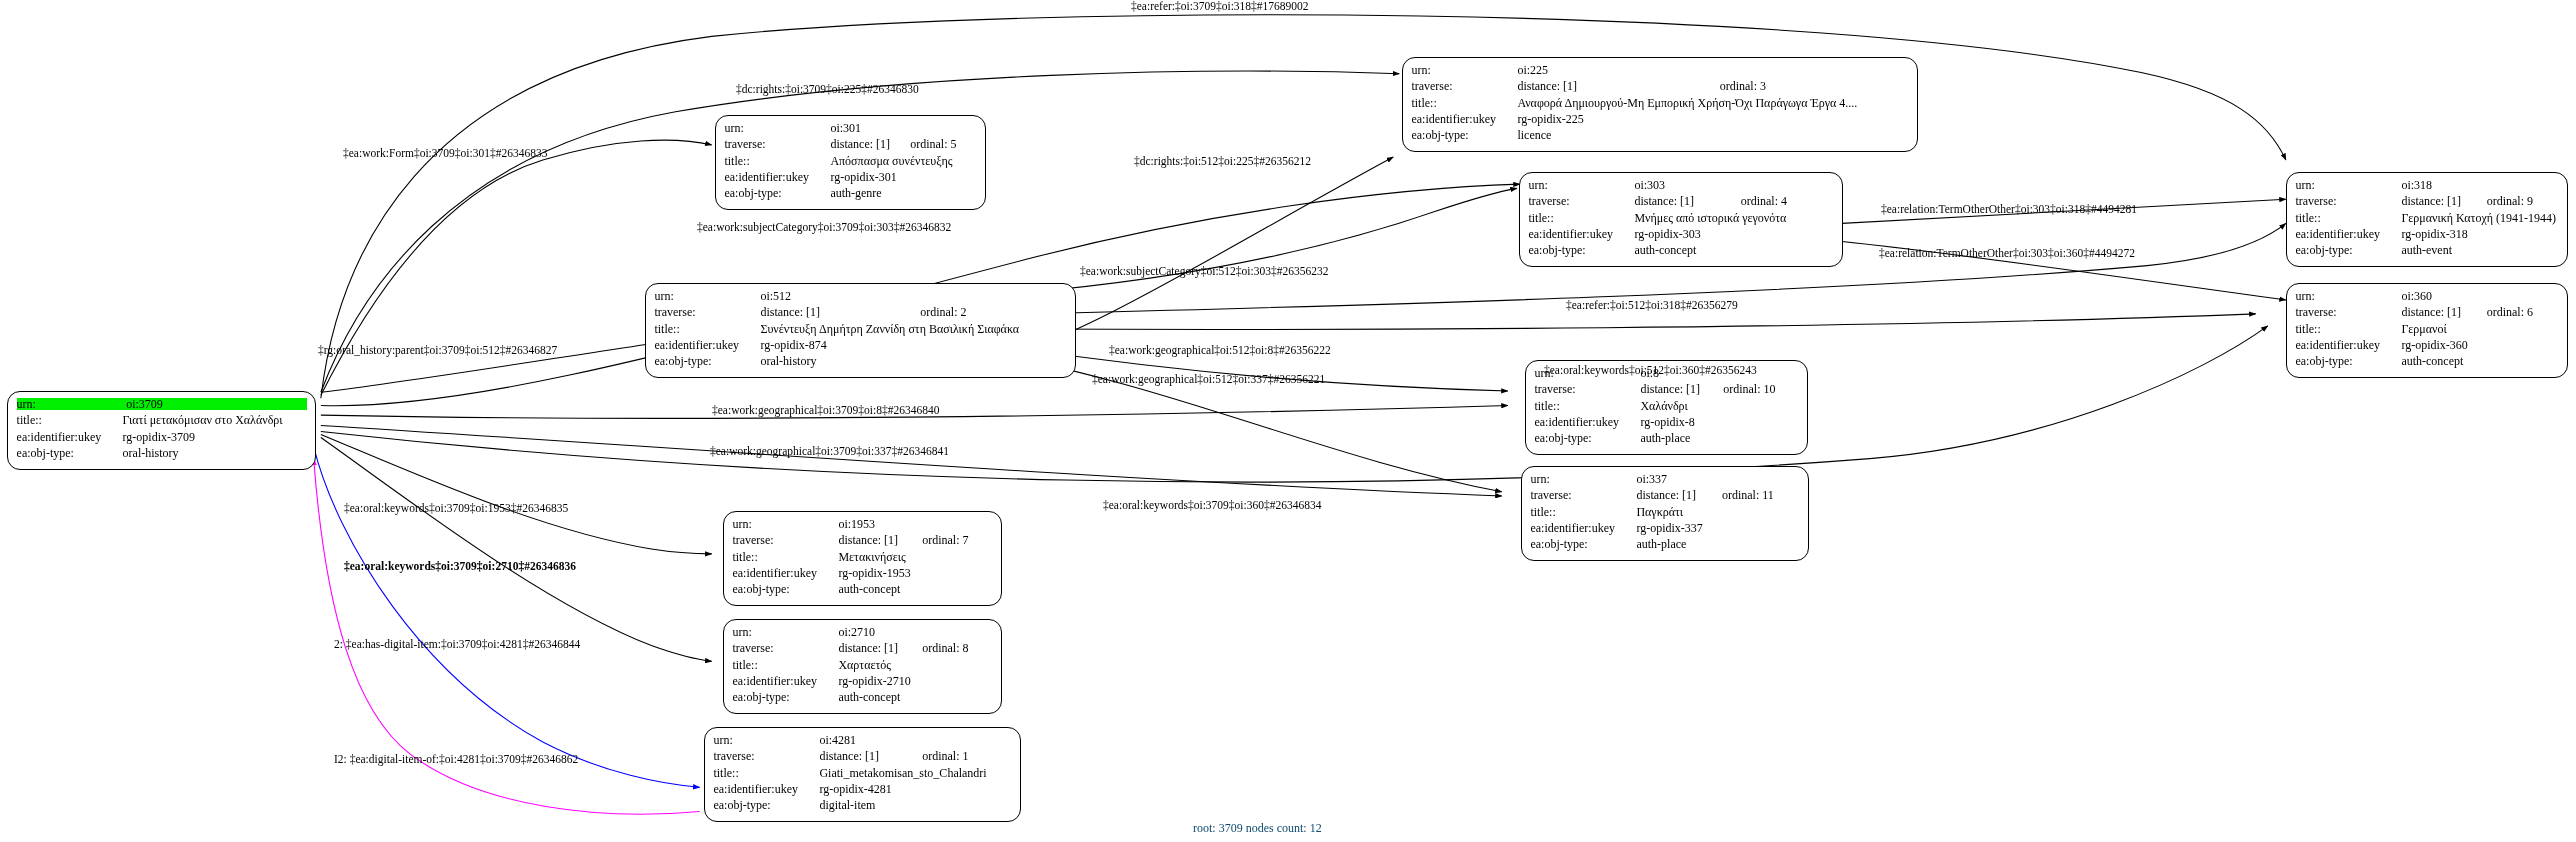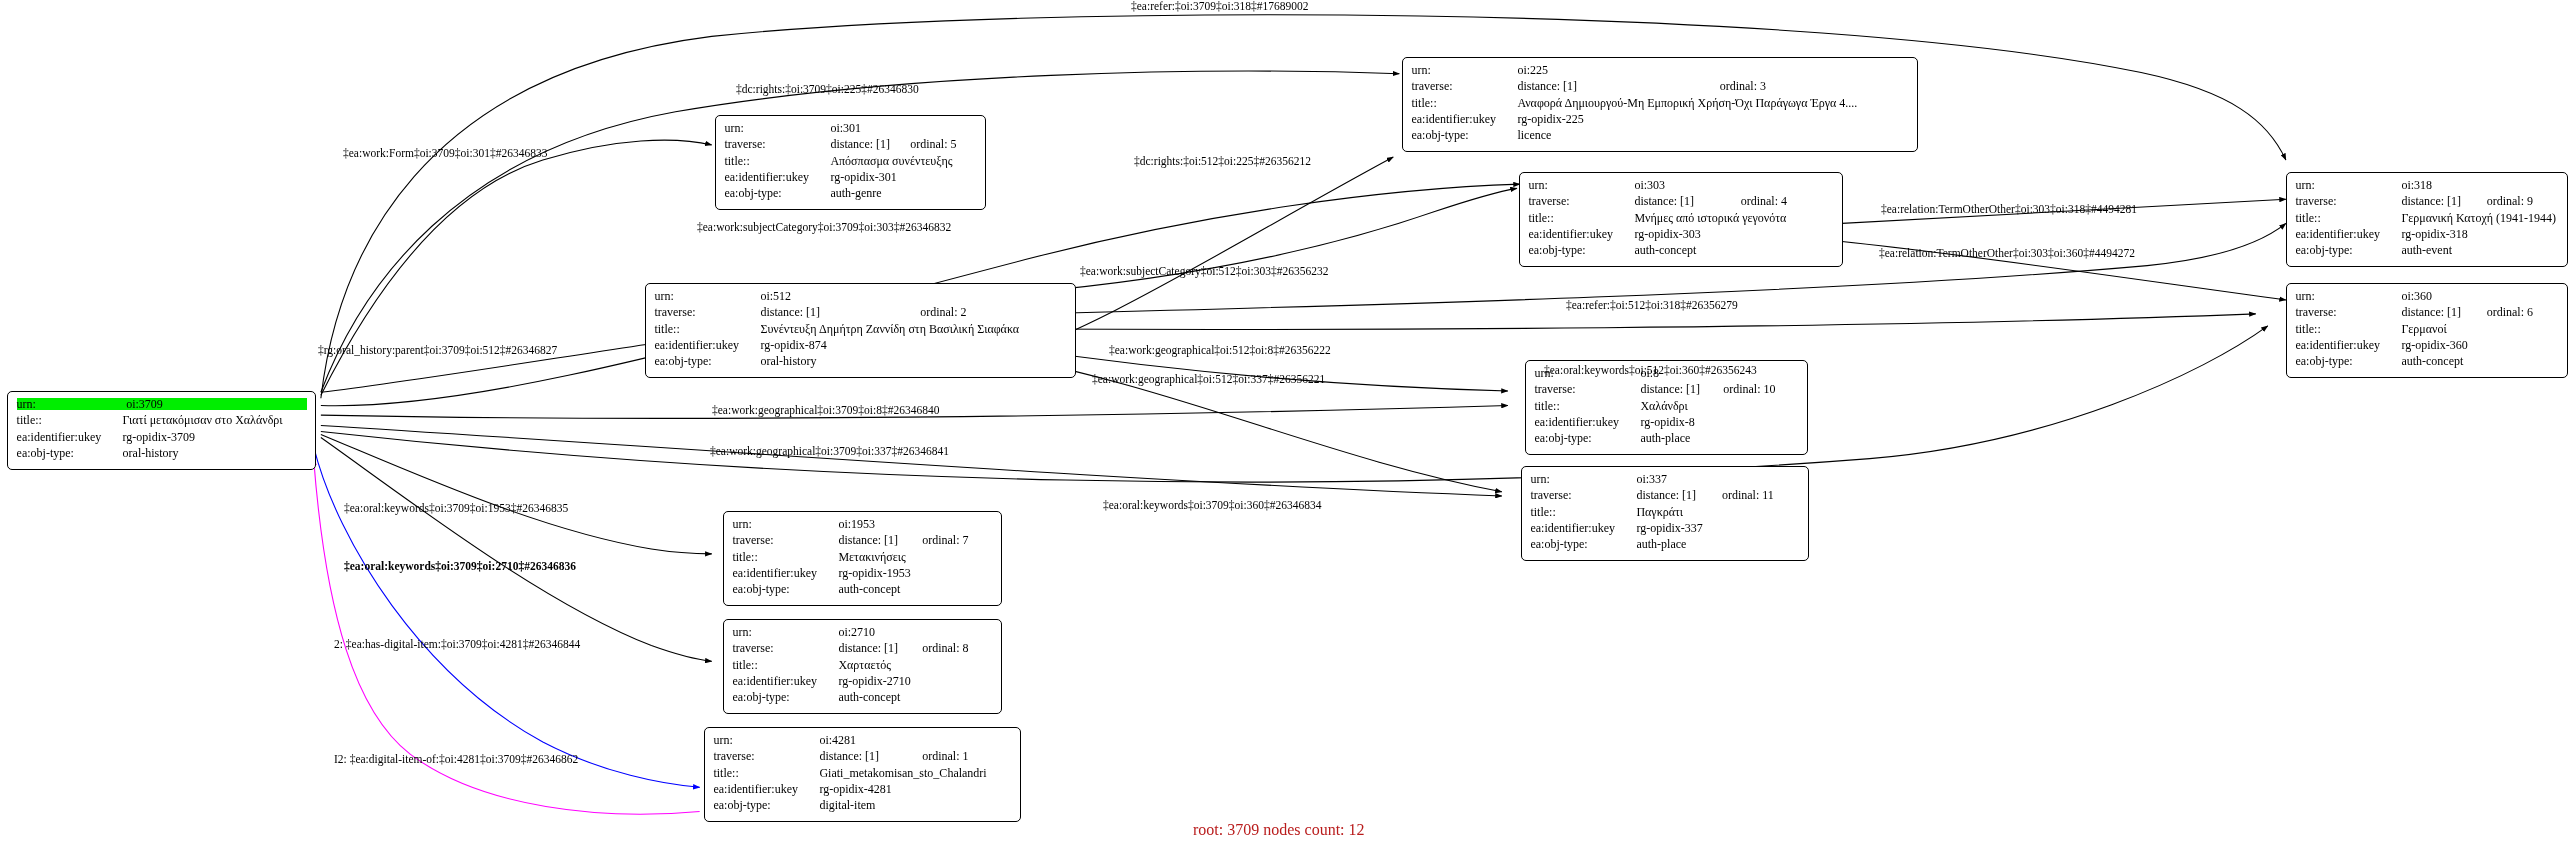--- a/index.html
+++ b/index.html
@@ -19,21 +19,21 @@
     position: absolute;
     left: 0; top: 0;
     width: 2576px;
     height: 843px;
     pointer-events: none;
   }
   .node {
     position: absolute;
     box-sizing: border-box;
     border: 1px solid #000000;
-    border-radius: 5px;
+    border-radius: 13px;
     background: #ffffff;
     padding: 6px 8.4px 6px 8.4px;
     font-size: 12px;
     line-height: 1.0;
     white-space: nowrap;
   }
   .node.root { border-width: 1.2px; }
   .row {
     display: flex;
     align-items: baseline;
@@ -53,22 +53,22 @@
   .edge-label {
     position: absolute;
     font-family: "Liberation Serif", "DejaVu Serif", serif;
     font-size: 11.5px;
     color: #000000;
     white-space: nowrap;
     background: transparent;
   }
   .graph-footer {
     position: absolute;
-    font-size: 16px;
-    color: #b91c1c;
+    font-size: 12px;
+    color: #0c4a6e;
     white-space: nowrap;
   }
 </style>
 </head>
 <body>
 
 <div id="canvas">
 
   <svg id="edge-layer" viewBox="0 0 4271 1397" width="2576" height="843" xmlns="http://www.w3.org/2000/svg">
     <defs>

